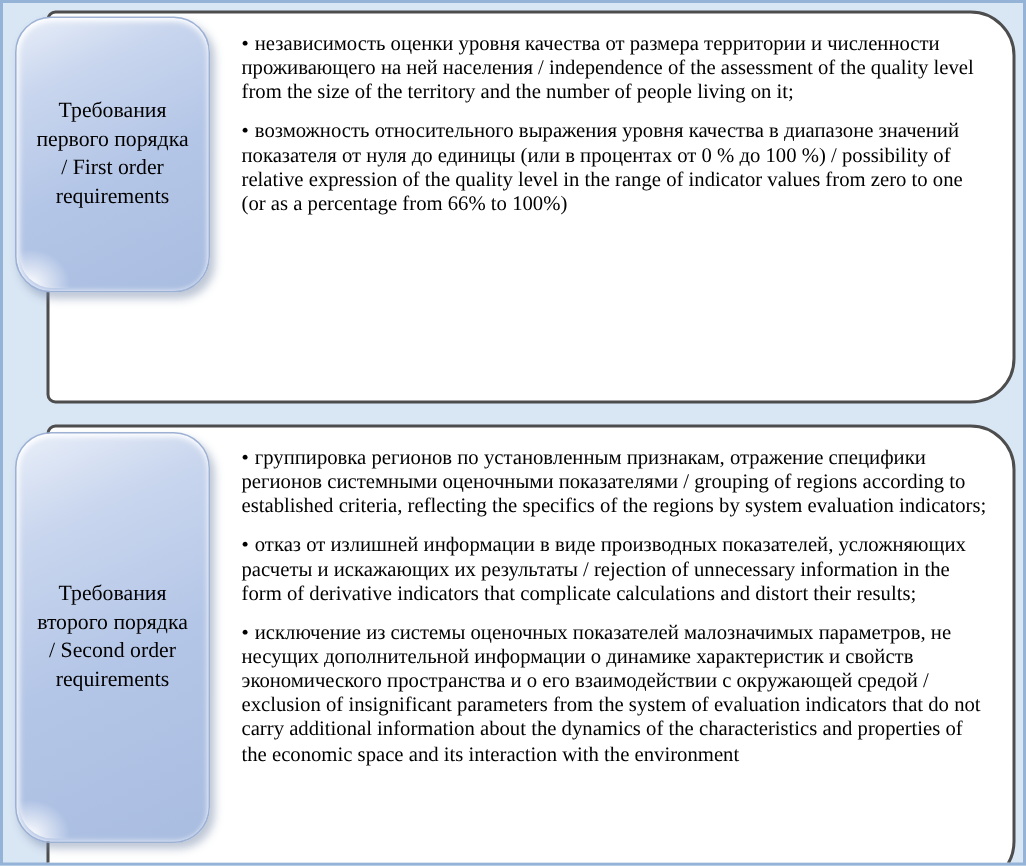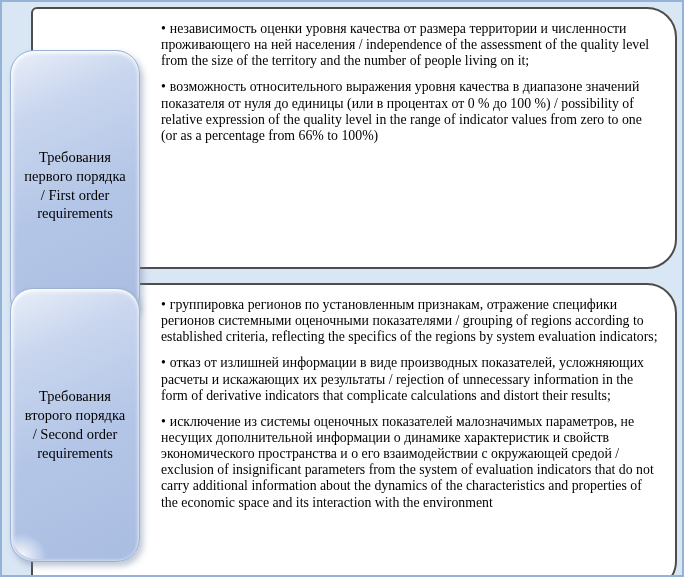--- a/index.html
+++ b/index.html
@@ -46,22 +46,22 @@
   }
   .label-box::after { 
     content: '';
     position: absolute;
     left: 2px; bottom: 2px;
     width: 34px; height: 26px;
     background: radial-gradient(ellipse at 20% 90%, rgba(255,255,255,0.95) 0%, rgba(255,255,255,0) 70%);
     border-radius: 0 0 0 22px;
     pointer-events: none;
   }
-  .block-1 .label-box { top: 4px; height: 271px; margin-top: 39px; }
-  .block-2 .label-box { top: 5px; height: 274px; border-radius: 23px; }
+  .block-1 .label-box { top: 4px; height: 184px; }
+  .block-2 .label-box { top: 5px; height: 274px; }
 
   .label-text {
     font-size: 14.5px;
     line-height: 1.3;
   }
 
   .bullet {
     font-size: 13.8px;
     line-height: 1.17;
     margin-bottom: 10px;

